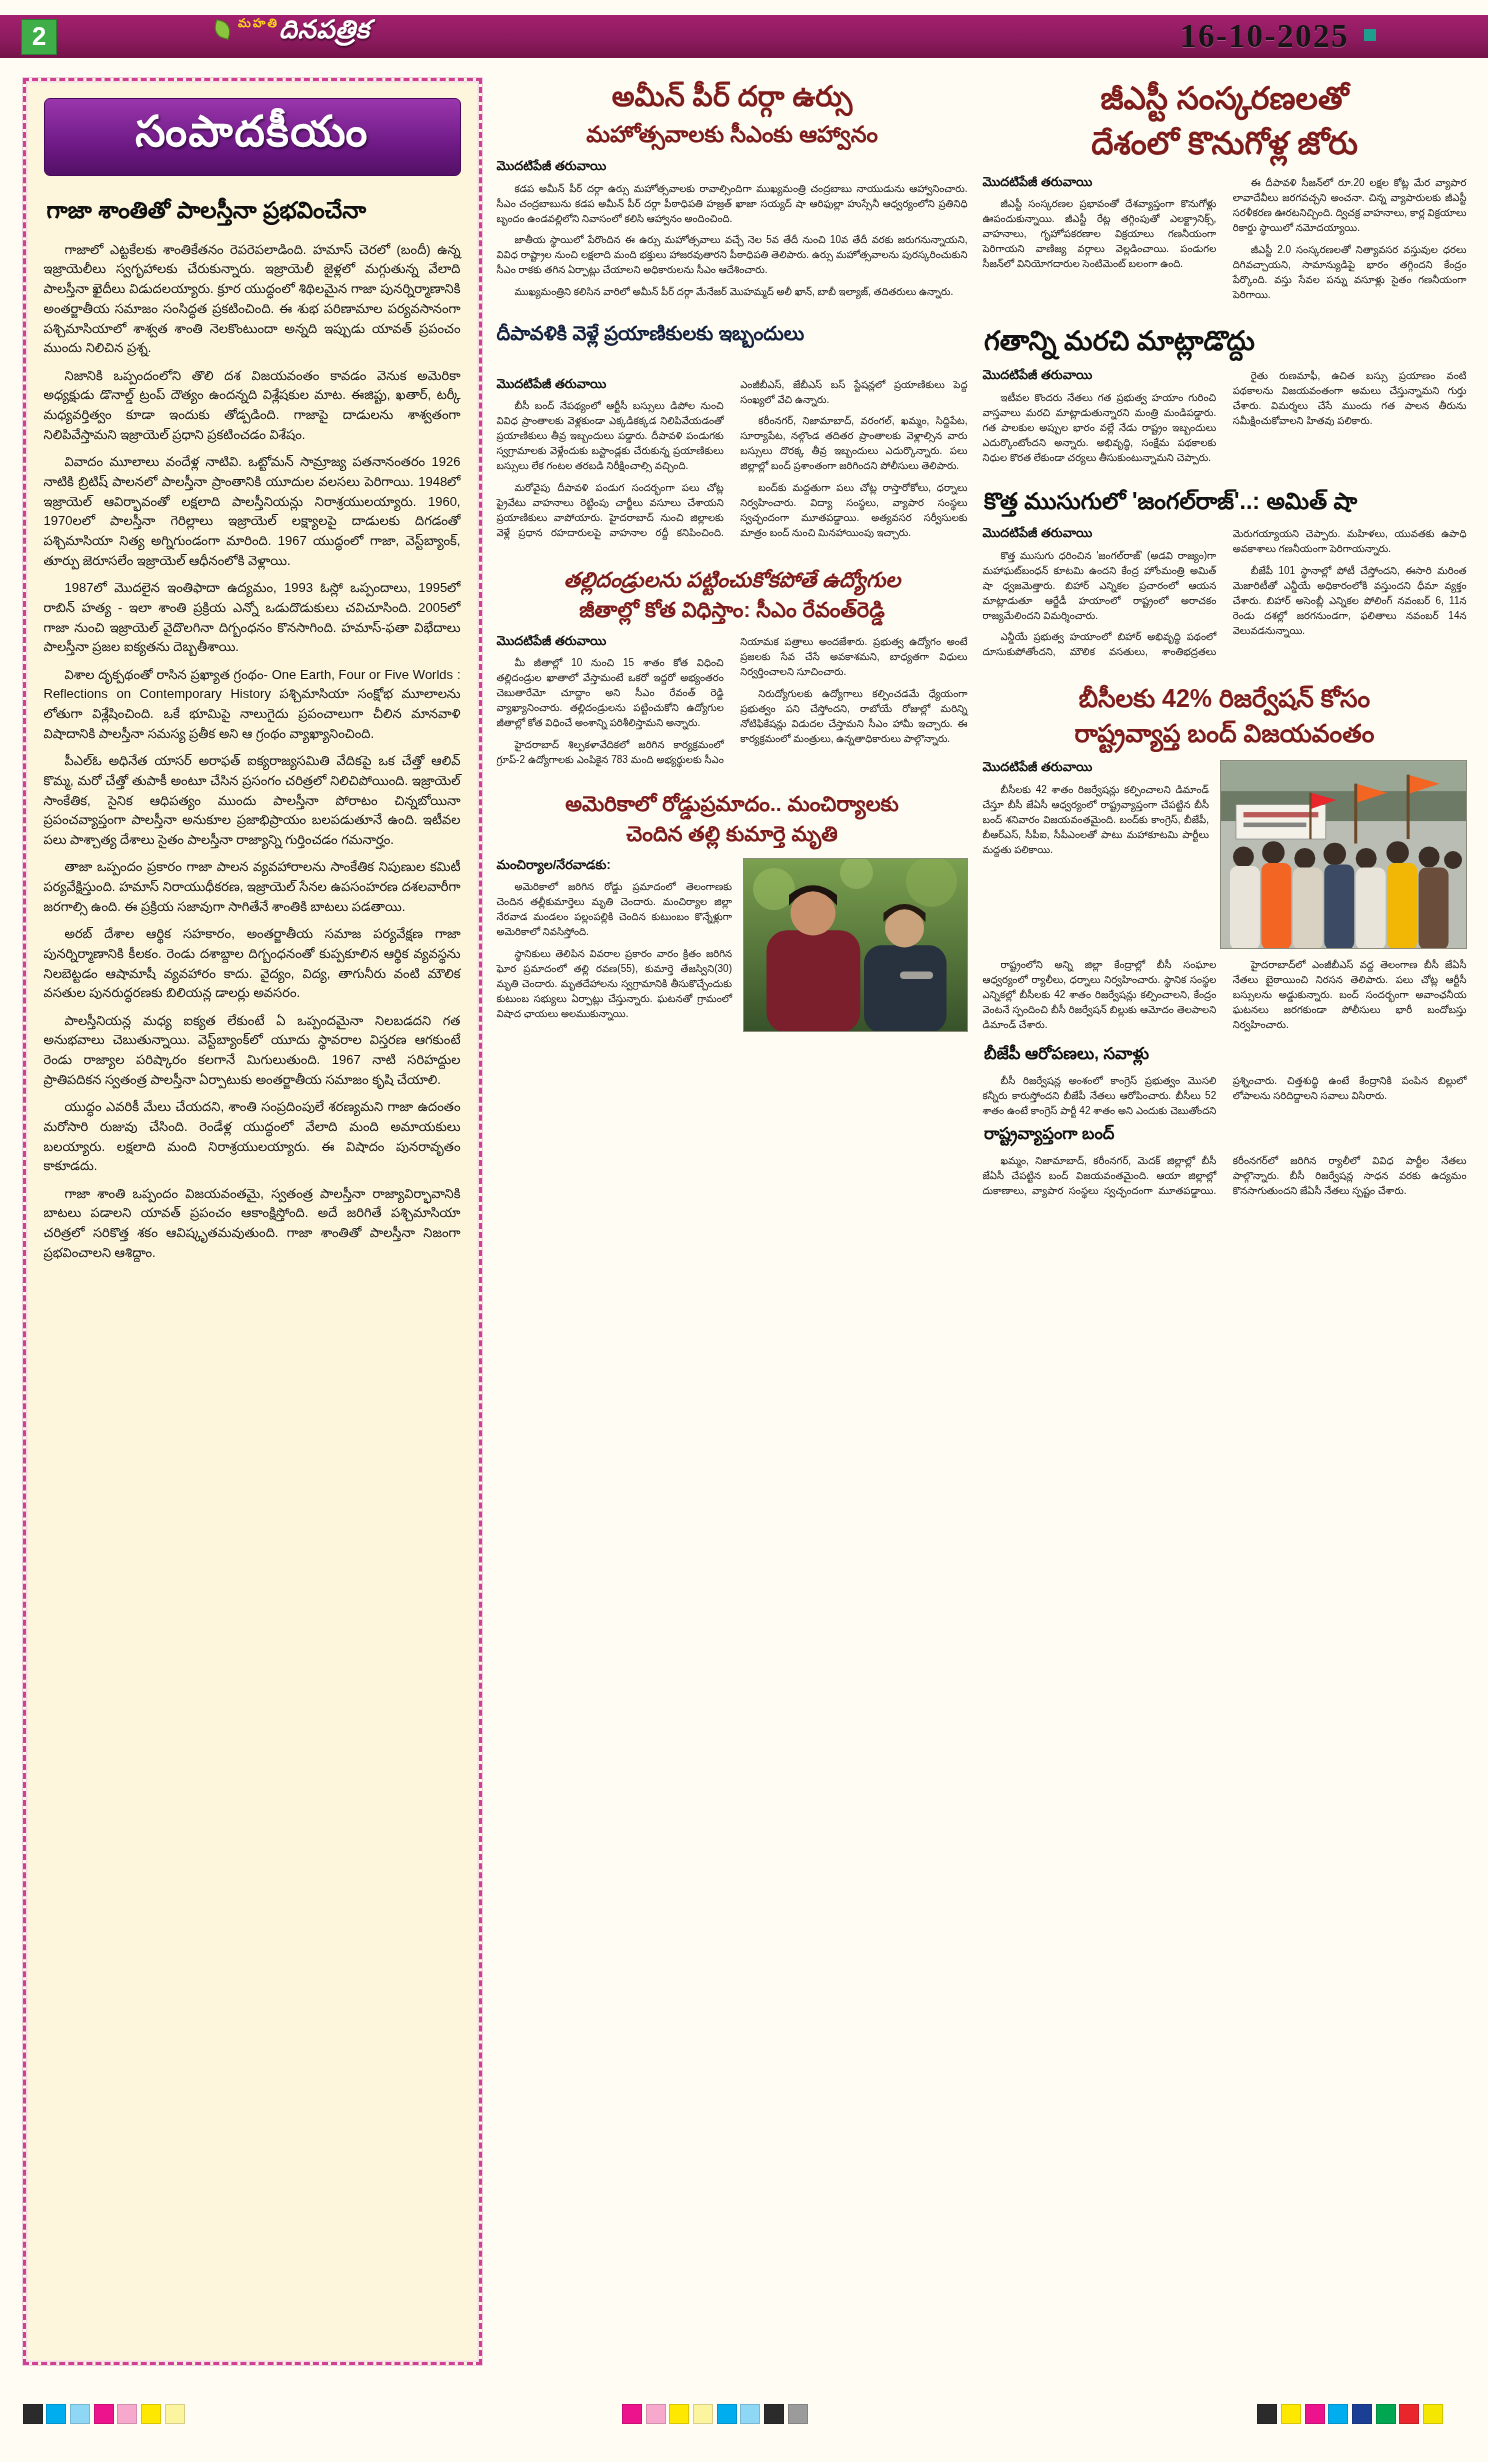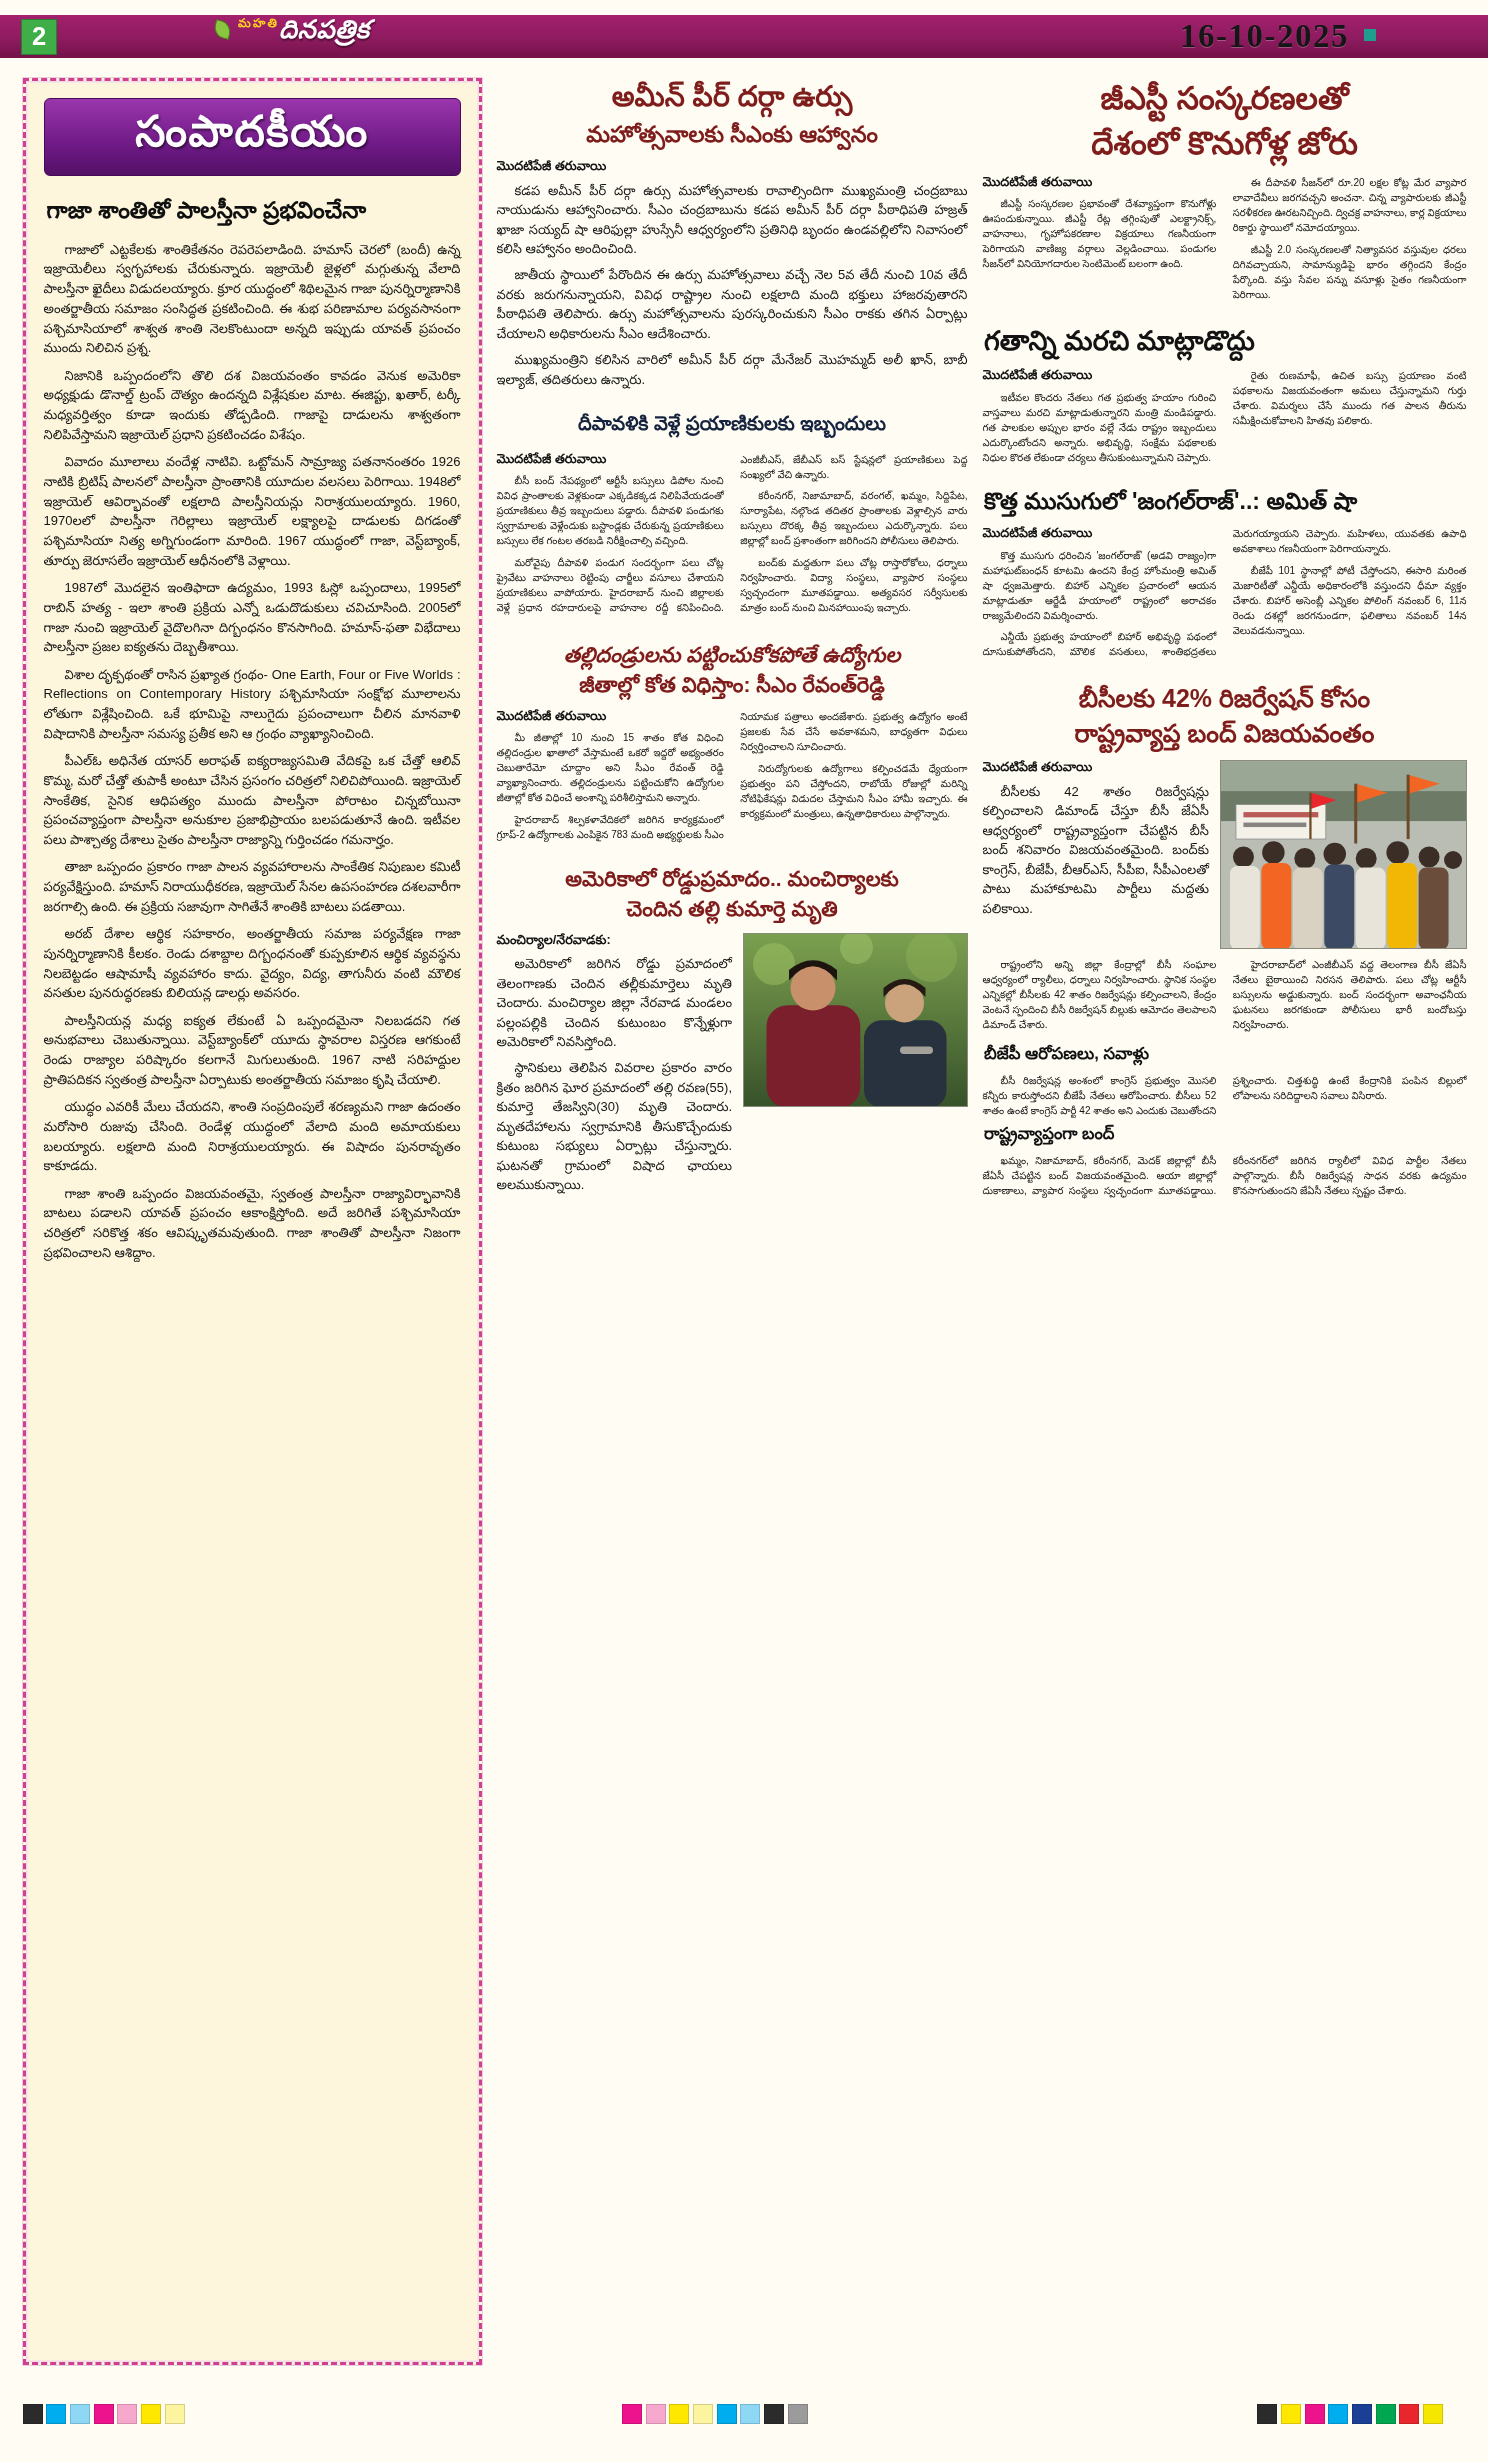--- a/index.html
+++ b/index.html
@@ -65,29 +65,29 @@
   .body-copy { text-align:justify; }
   .body-copy .para { font-size:13px; line-height:1.52; margin-bottom:7.5px; text-indent:21px; color:#131313; }
 
   
   .article { margin-bottom:22.5px; }
   .hl-blue { color:#7f1d1d; font-weight:bold; text-align:center; line-height:1.3; }
   .hl-dark { color:#131313; font-weight:bold; line-height:1.3; }
   .urs-l1 { font-size:28.5px; margin-bottom:4.5px; }
   .urs-l2 { font-size:22.5px; margin-bottom:10.5px; }
   .bc-big { font-size:43px; letter-spacing:0.7px; margin-bottom:6px; }
-  .bc-sub { font-size:19.5px; font-weight:bold; text-align:center; color:#16233f; margin-bottom:13px; }
+  .bc-sub { font-size:19.5px; font-weight:bold; color:#16233f; margin-bottom:28px; }
   .hl-28 { font-size:21px; margin-bottom:10.5px; }
   .gst-hl { font-size:31.5px; margin-bottom:4.5px; }
   .past-hl { font-size:27px; margin:1.5px 0 9px 1.5px; }
   .shah-hl { font-size:23px; margin:1.5px 0 9px 1.5px; }
   .bcres-hl { font-size:25px; margin-bottom:3px; }
   .cont-tag { font-weight:bold; font-size:12.7px; margin-bottom:4.5px; }
   .flow { text-align:justify; }
-  .flow .para { font-size:13px; line-height:1.5; margin-bottom:6.7px; text-indent:18px; }
+  .flow .para { font-size:10px; line-height:1.5; margin-bottom:6.7px; text-indent:18px; }
   .twocol { columns:2; column-gap:16.5px; text-align:justify; }
   .twocol .para { font-size:10px; line-height:1.5; margin-bottom:6.7px; text-indent:18px; }
   .subhead { font-size:16.5px; font-weight:bold; margin:6px 0 6px 1.5px; color:#111111; }
 
   .photo-frame { border:0.7px solid #8a8a7a; background:#dddddd; overflow:hidden; flex:none; }
   .flex-row { display:flex; gap:10.5px; }
   .flex-text { flex:1 1 auto; min-width:0; }
 
   
   .colorbars { position:absolute; left:0; bottom:36px; width:1488px; height:22.5px; }

